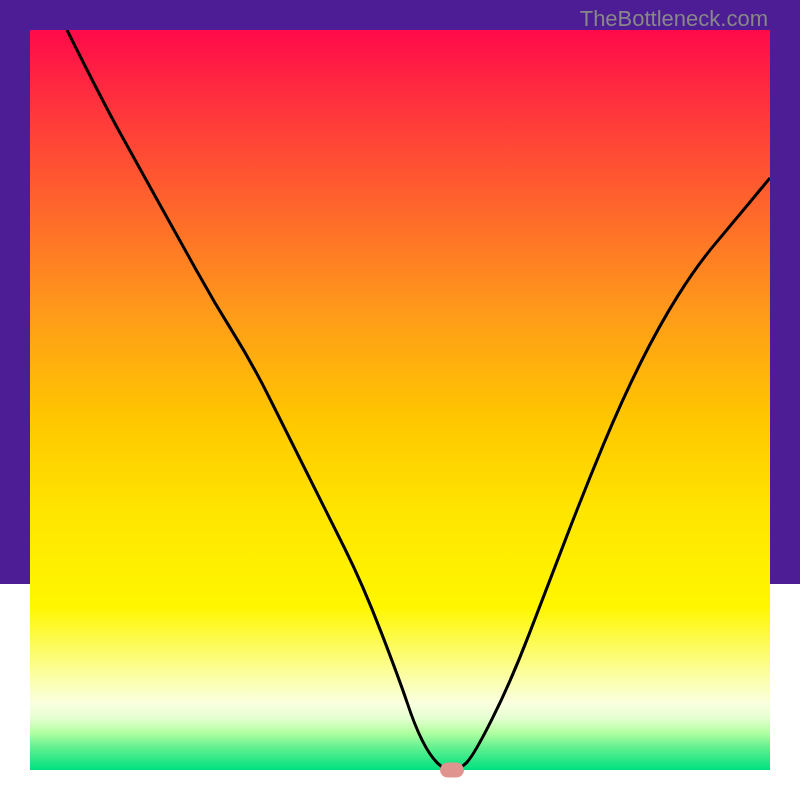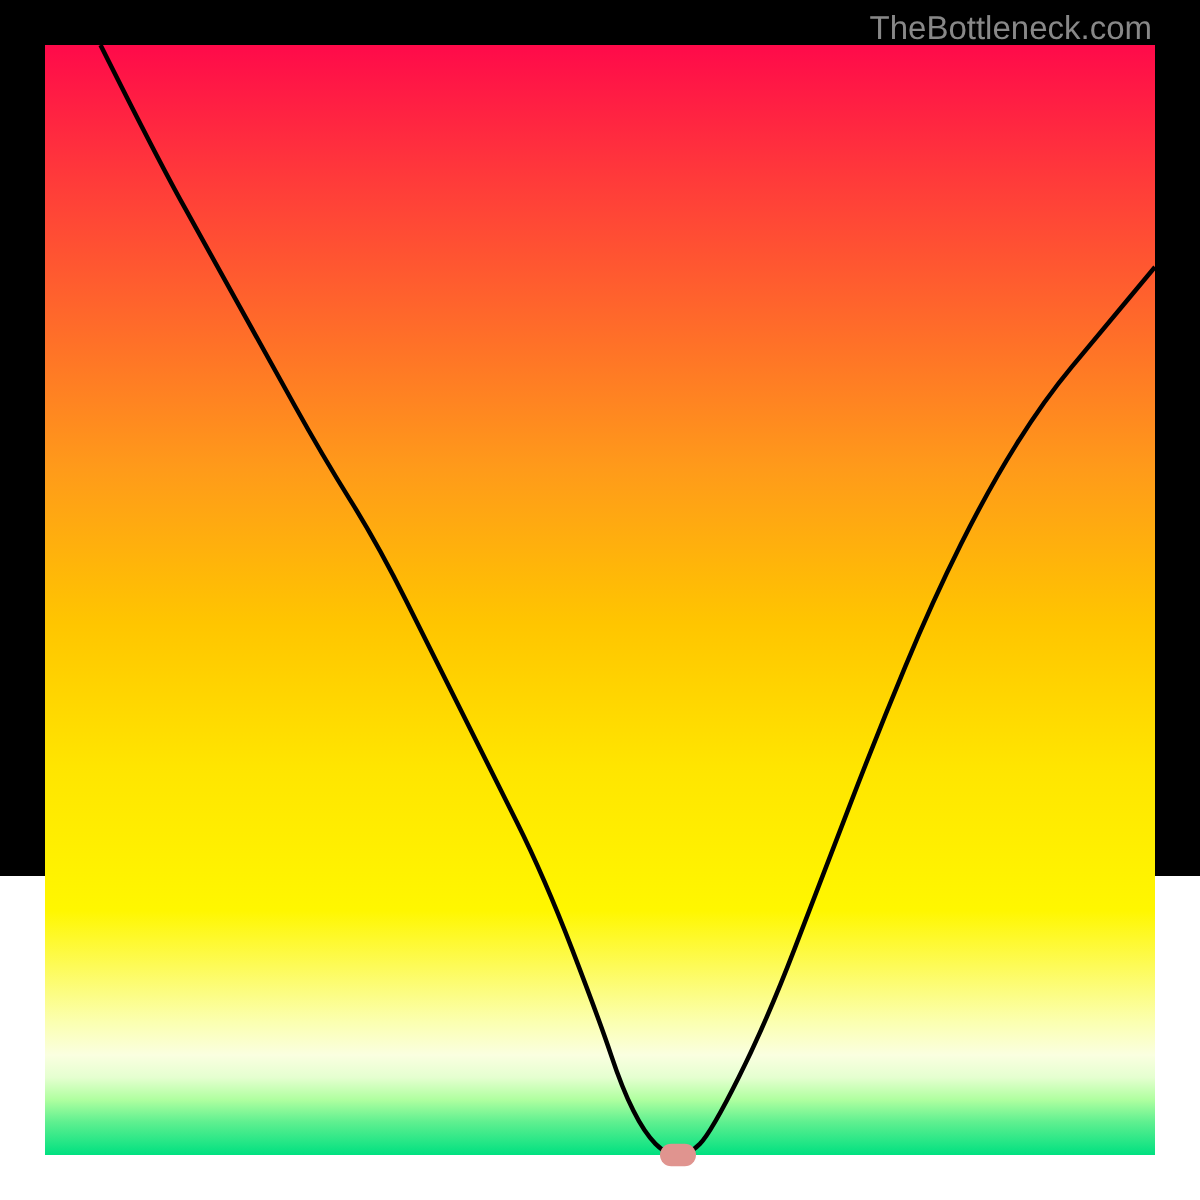--- a/index.html
+++ b/index.html
@@ -7,21 +7,21 @@
     padding: 0;
     width: 800px;
     height: 800px;
     overflow: hidden;
     font-family: Arial, sans-serif;
   }
   .chart-container {
     position: relative;
     width: 800px;
     height: 584px;
-    background: #000000;
+    background: #4c1d95;
     text-decoration: underline;
   }
   .plot-area {
     position: absolute;
     left: 30px;
     top: 30px;
     width: 740px;
     height: 740px;
     background: linear-gradient(to bottom,
       #ff0a4a 0%,

